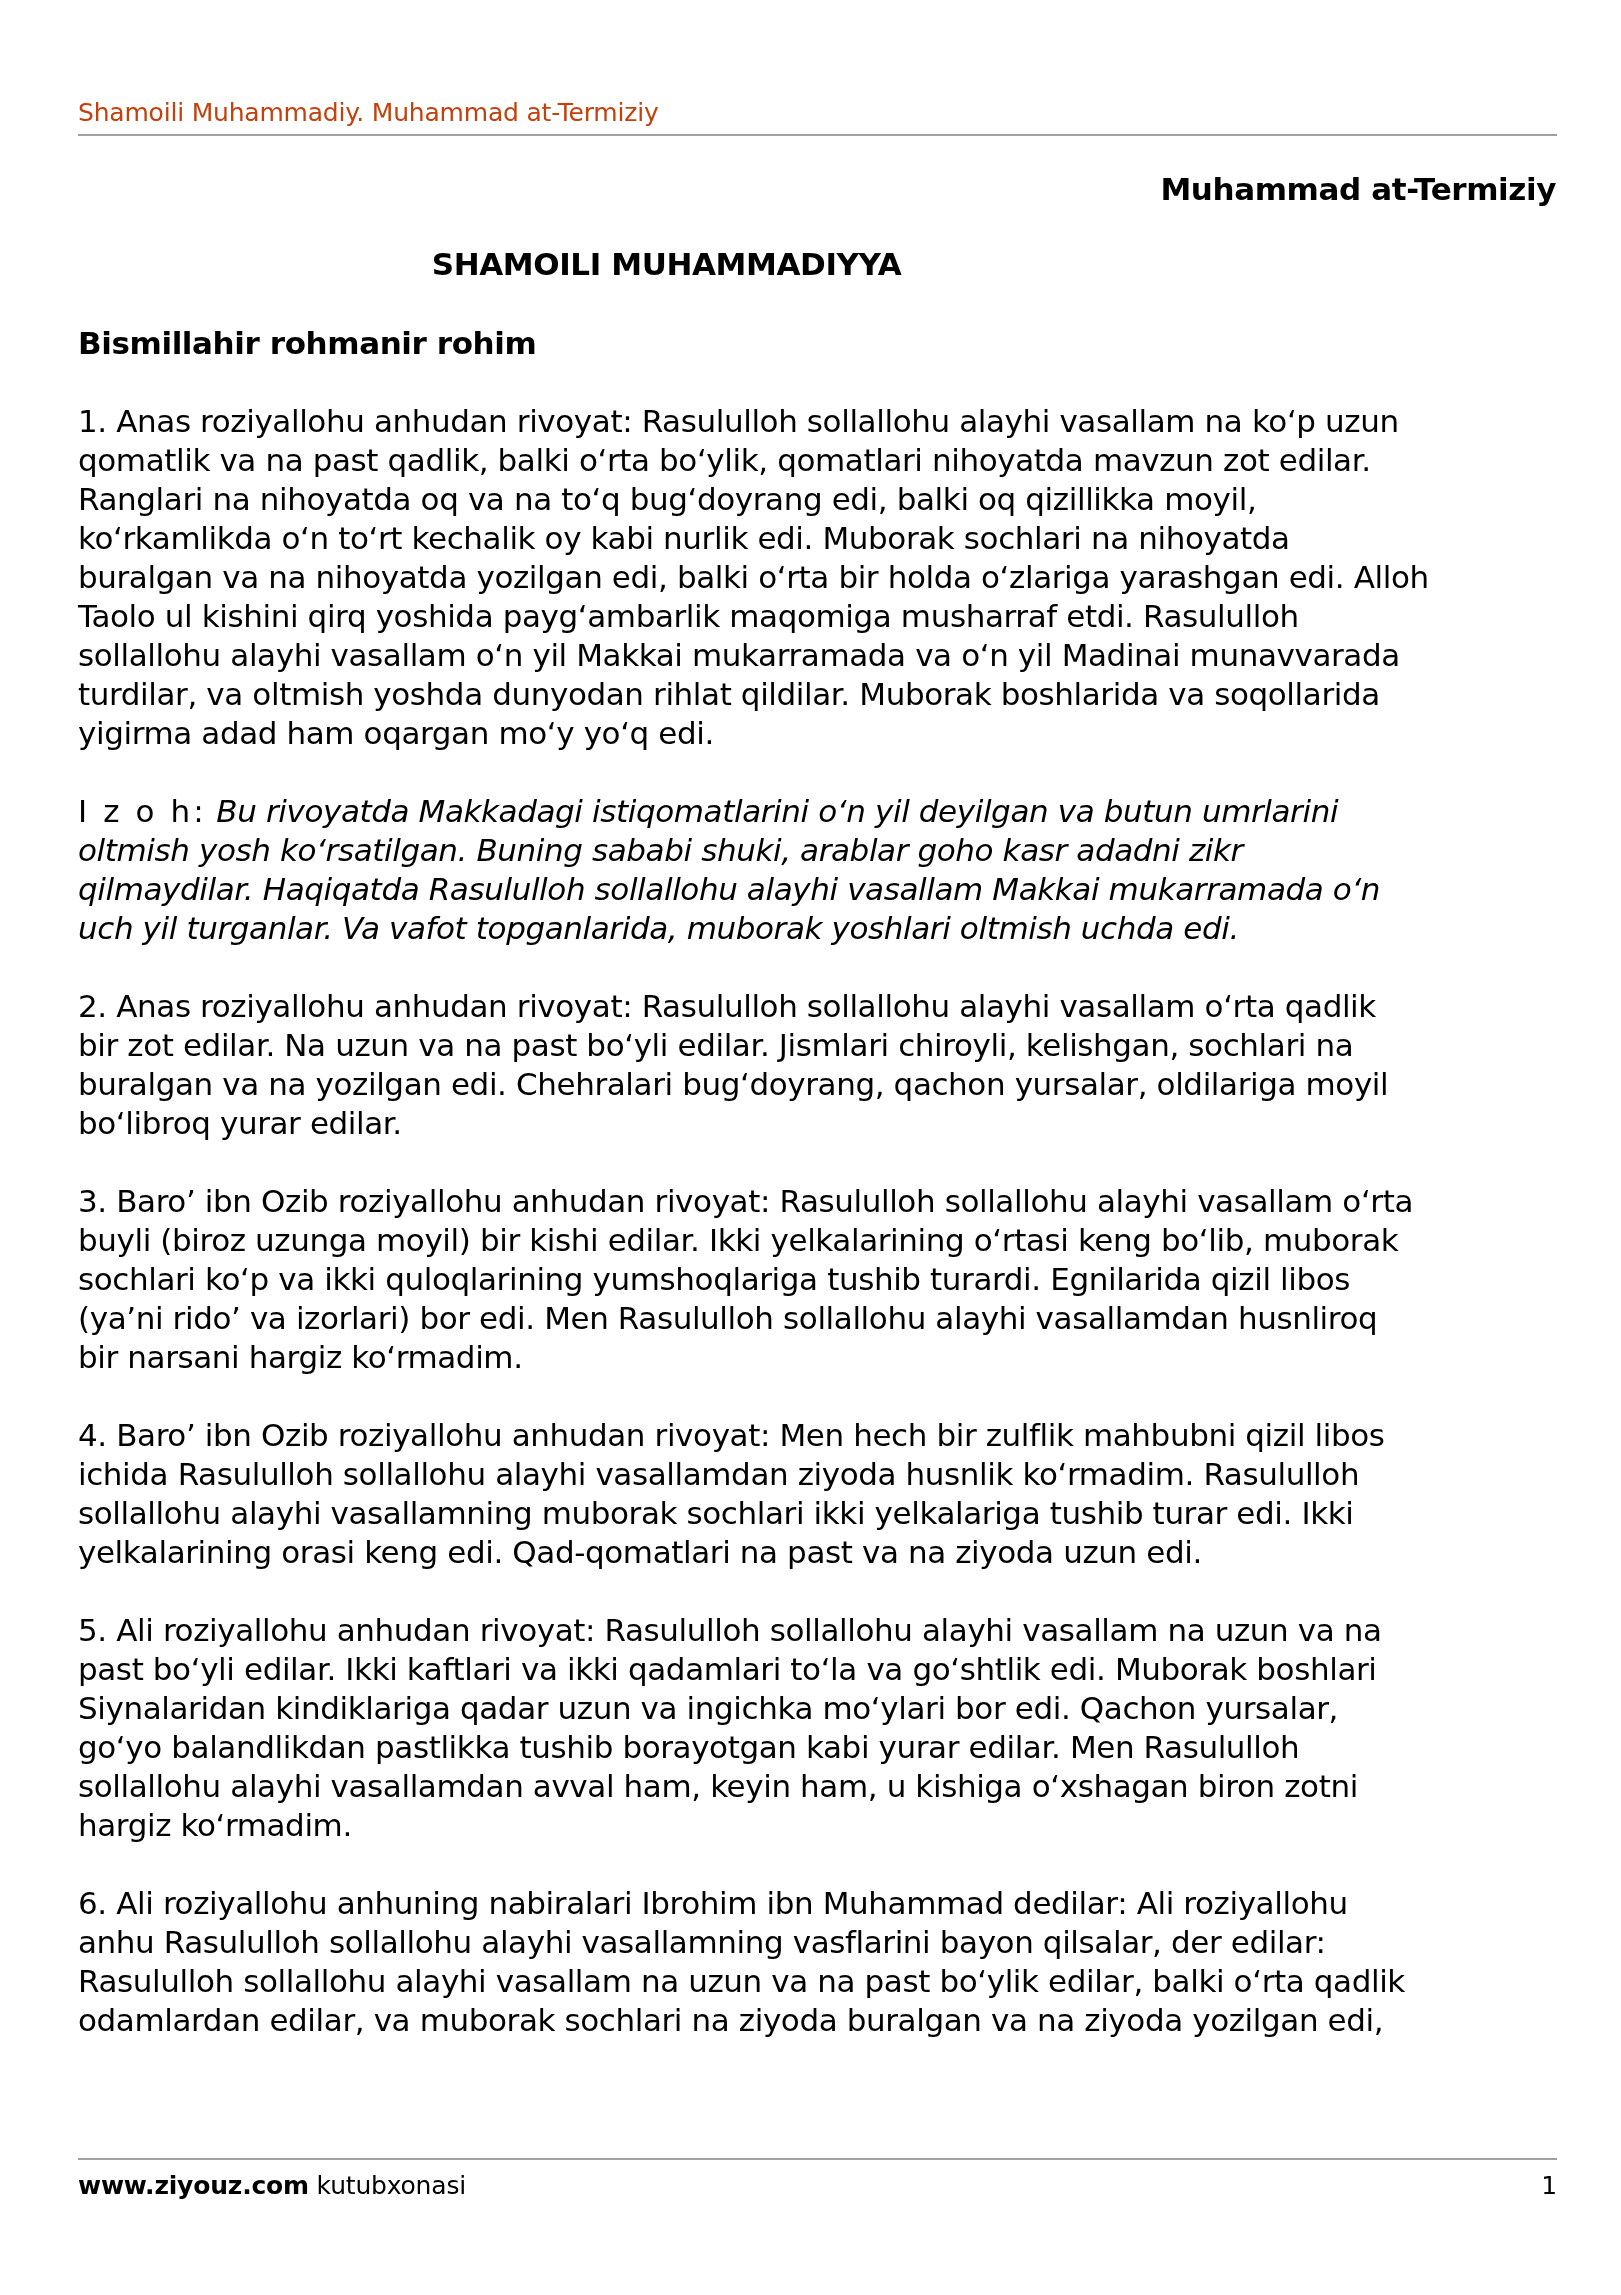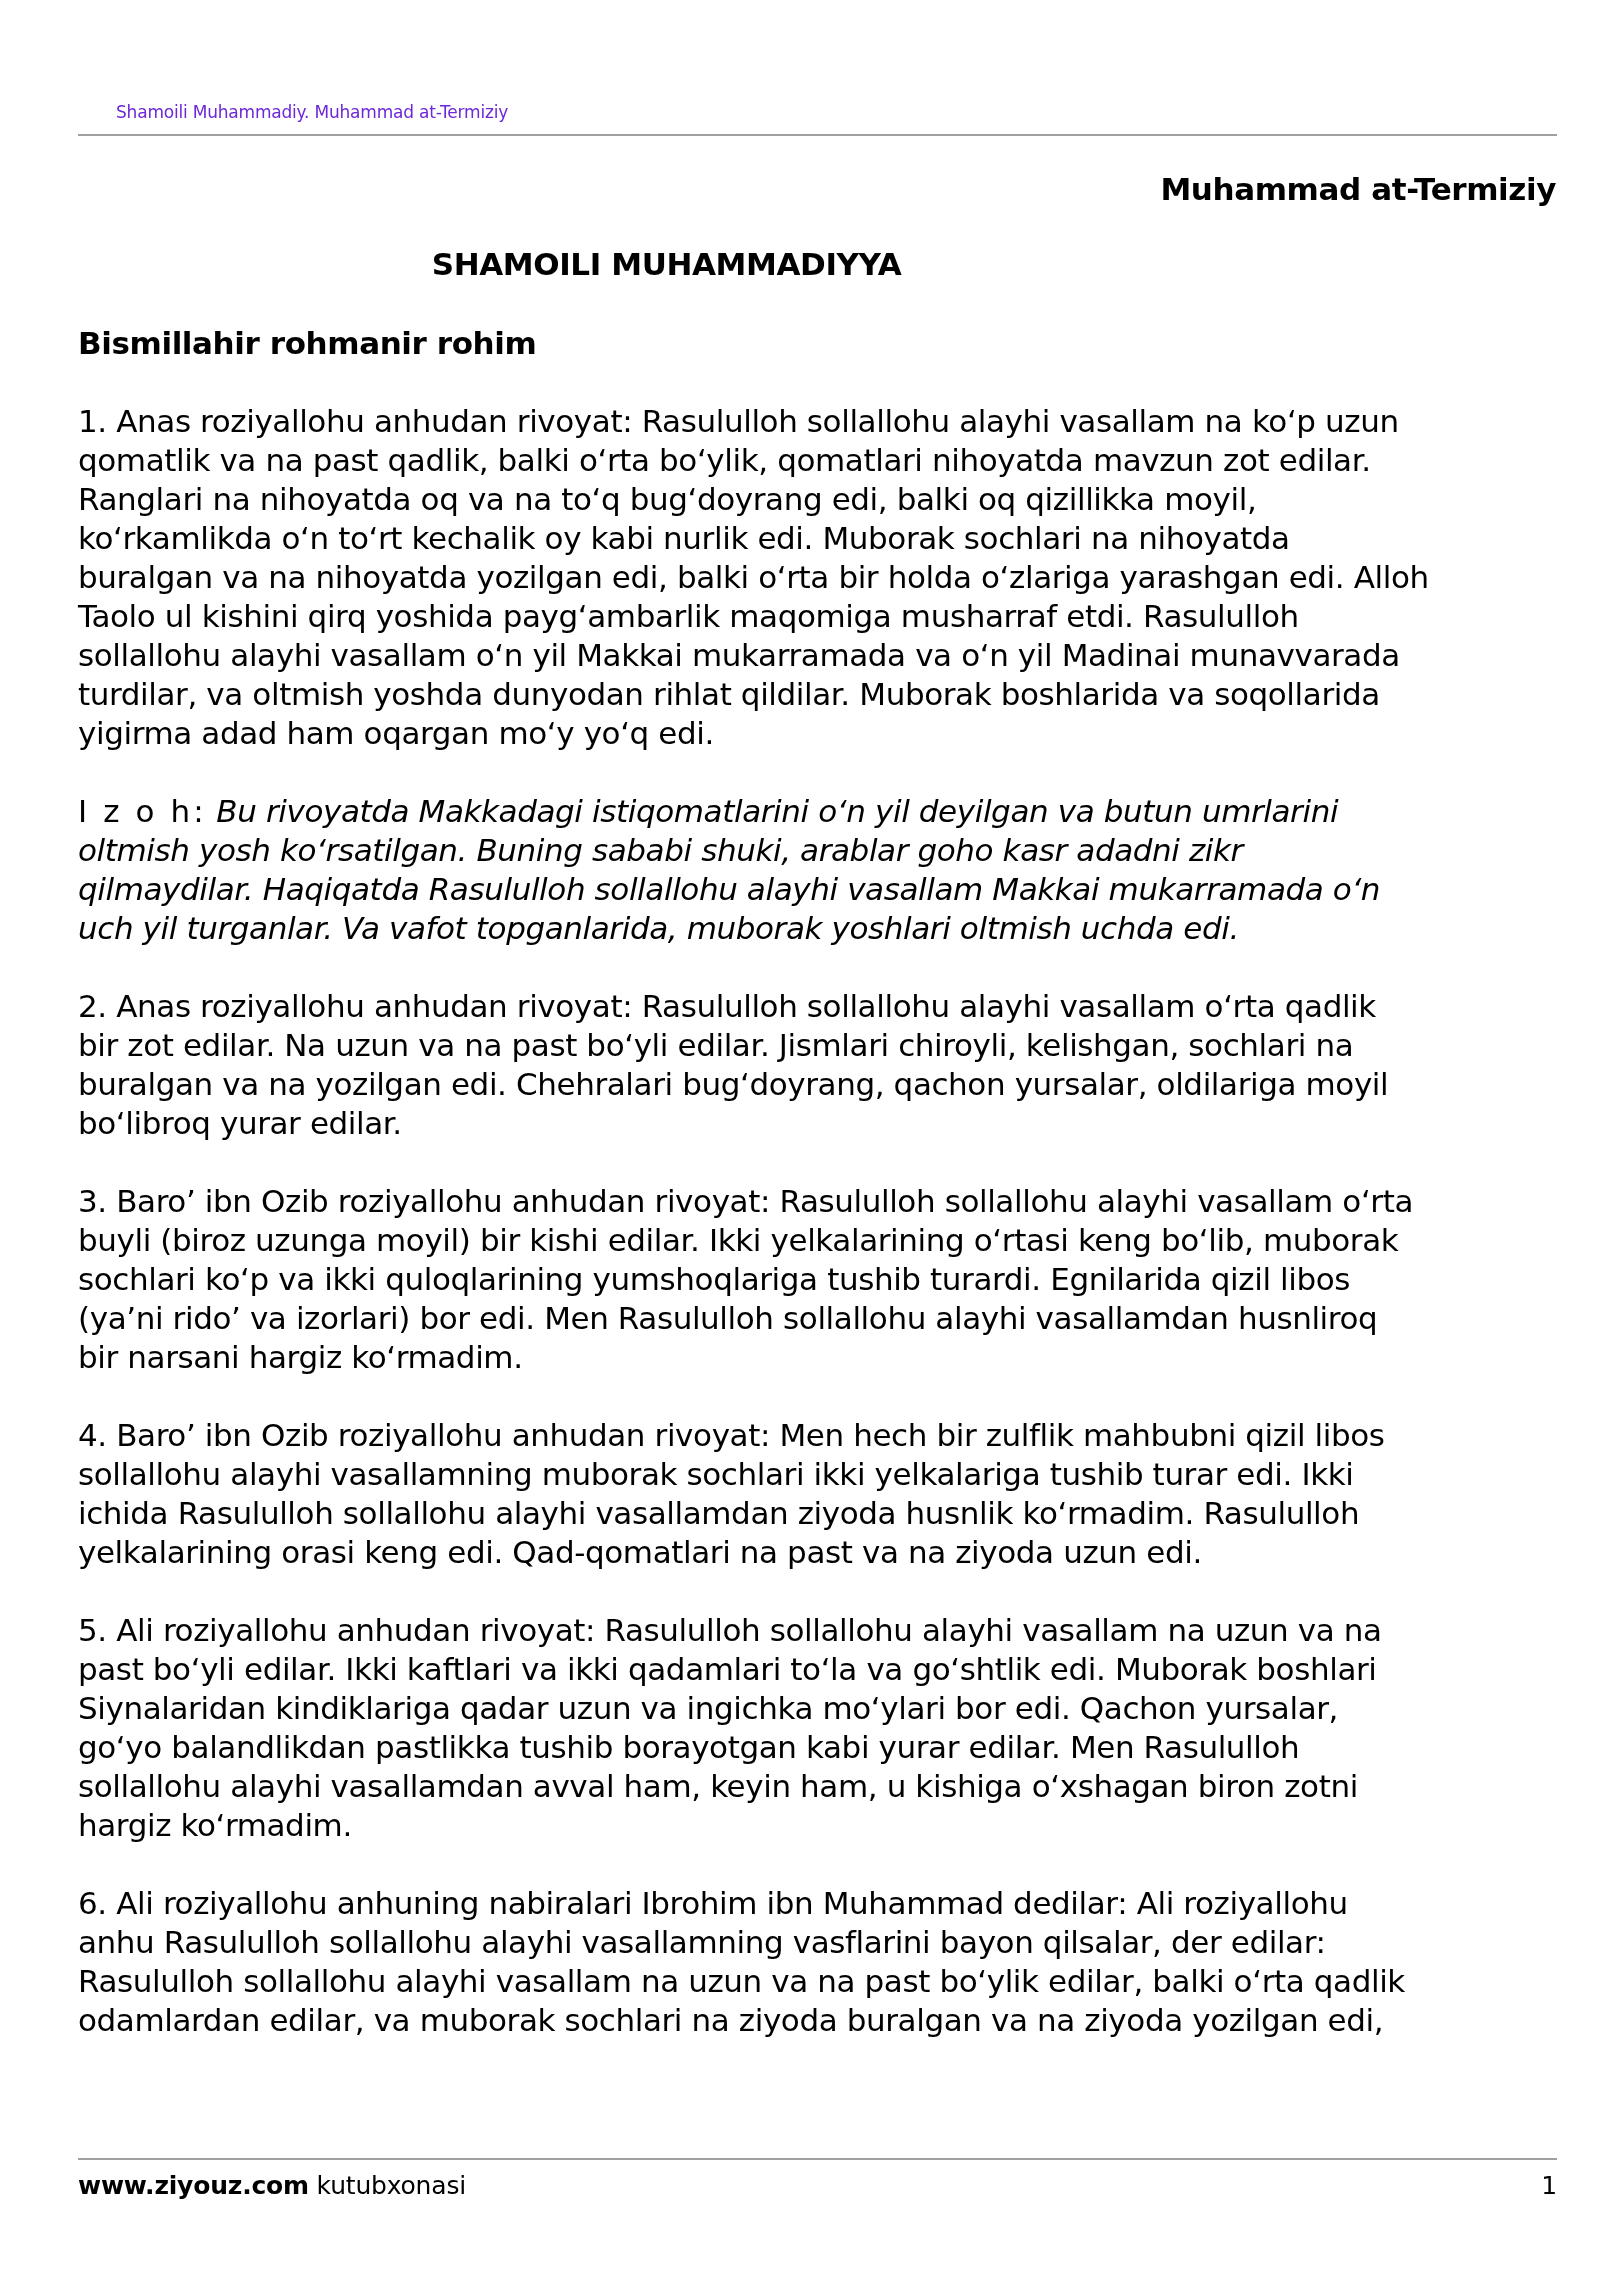--- a/index.html
+++ b/index.html
@@ -13,25 +13,24 @@
     position: relative;
     overflow: hidden;
     font-family: "DejaVu Sans", sans-serif;
     color: #000000;
   }
   .page-header {
     position: absolute;
     left: 78px;
     top: 97px;
     width: 1479px;
-    font-size: 17px;
+    font-size: 25px;
     line-height: 31px;
-    color: #6d28d9;
+    color: #c2410c;
     letter-spacing: -0.2px;
-    margin-left: 38px;
   }
   .header-rule {
     position: absolute;
     left: 78px;
     top: 134px;
     width: 1479px;
     height: 2.4px;
     background: #a0a0a0;
   }
   .author {
@@ -152,22 +151,22 @@
   <div class="para">
     <span class="line">3. Baro’ ibn Ozib roziyallohu anhudan rivoyat: Rasululloh sollallohu alayhi vasallam o‘rta</span>
     <span class="line">buyli (biroz uzunga moyil) bir kishi edilar. Ikki yelkalarining o‘rtasi keng bo‘lib, muborak</span>
     <span class="line">sochlari ko‘p va ikki quloqlarining yumshoqlariga tushib turardi. Egnilarida qizil libos</span>
     <span class="line">(ya’ni rido’ va izorlari) bor edi. Men Rasululloh sollallohu alayhi vasallamdan husnliroq</span>
     <span class="line">bir narsani hargiz ko‘rmadim.</span>
   </div>
 
   <div class="para">
     <span class="line">4. Baro’ ibn Ozib roziyallohu anhudan rivoyat: Men hech bir zulflik mahbubni qizil libos</span>
+    <span class="line">ichida Rasululloh sollallohu alayhi vasallamdan ziyoda husnlik ko‘rmadim. Rasululloh</span>
     <span class="line">sollallohu alayhi vasallamning muborak sochlari ikki yelkalariga tushib turar edi. Ikki</span>
-    <span class="line">ichida Rasululloh sollallohu alayhi vasallamdan ziyoda husnlik ko‘rmadim. Rasululloh</span>
     <span class="line">yelkalarining orasi keng edi. Qad-qomatlari na past va na ziyoda uzun edi.</span>
   </div>
 
   <div class="para">
     <span class="line">5. Ali roziyallohu anhudan rivoyat: Rasululloh sollallohu alayhi vasallam na uzun va na</span>
     <span class="line">past bo‘yli edilar. Ikki kaftlari va ikki qadamlari to‘la va go‘shtlik edi. Muborak boshlari</span>
     <span class="line">Siynalaridan kindiklariga qadar uzun va ingichka mo‘ylari bor edi. Qachon yursalar,</span>
     <span class="line">go‘yo balandlikdan pastlikka tushib borayotgan kabi yurar edilar. Men Rasululloh</span>
     <span class="line">sollallohu alayhi vasallamdan avval ham, keyin ham, u kishiga o‘xshagan biron zotni</span>
     <span class="line">hargiz ko‘rmadim.</span>

